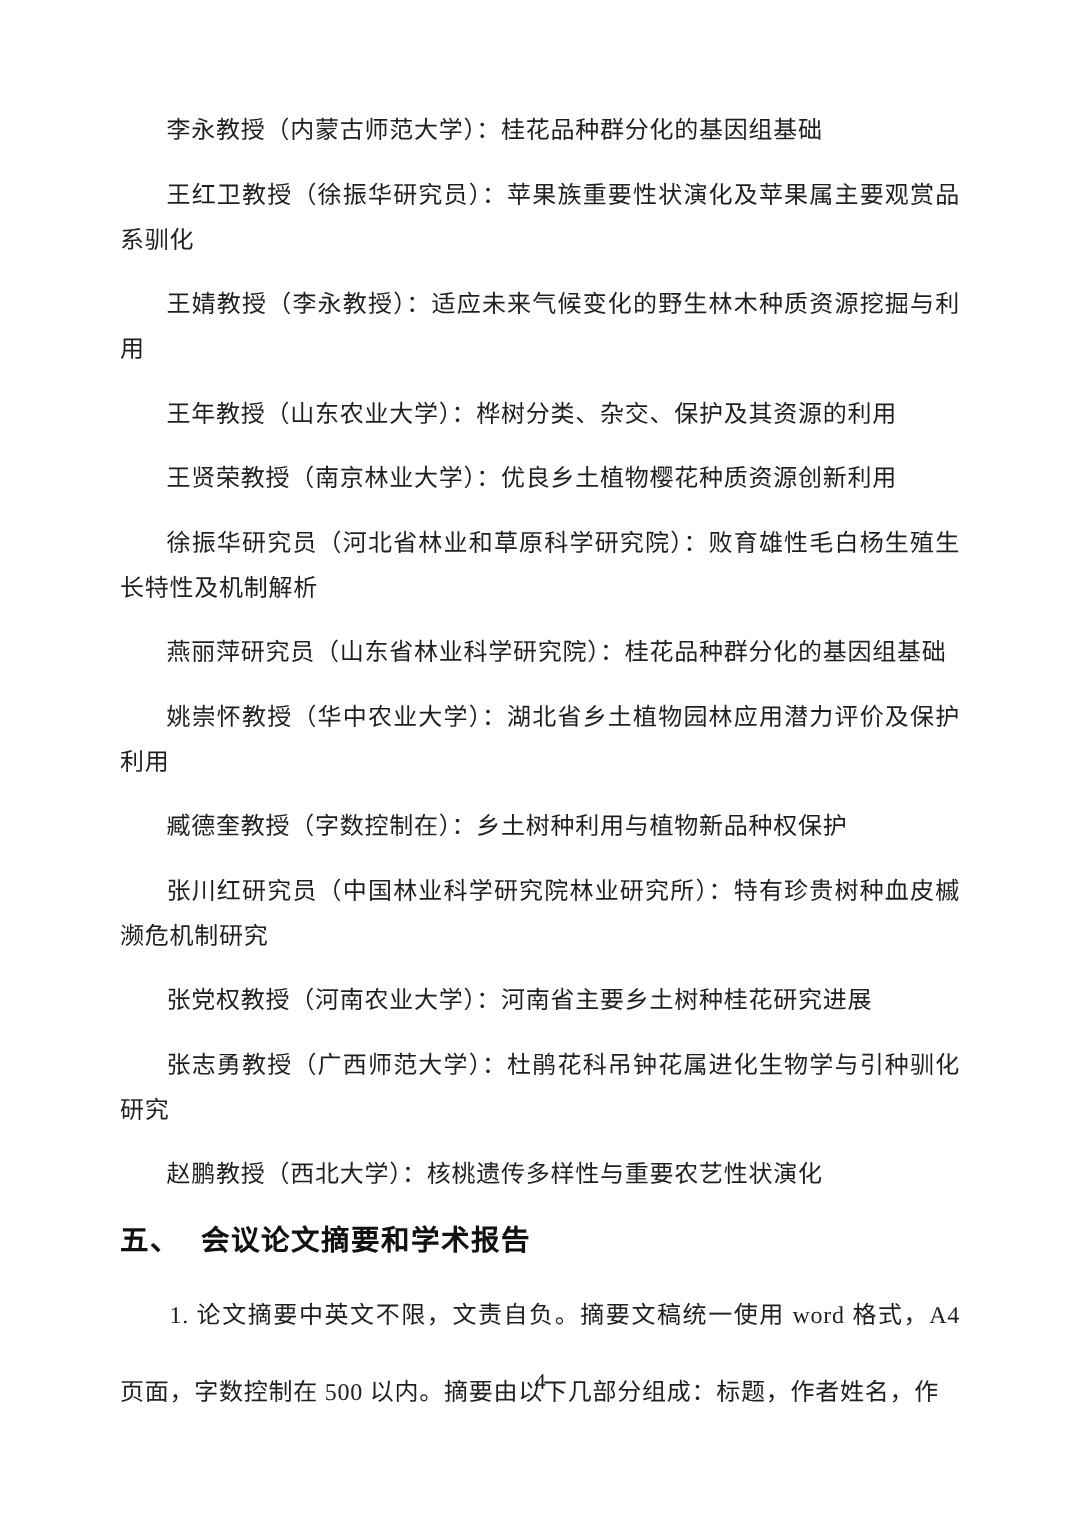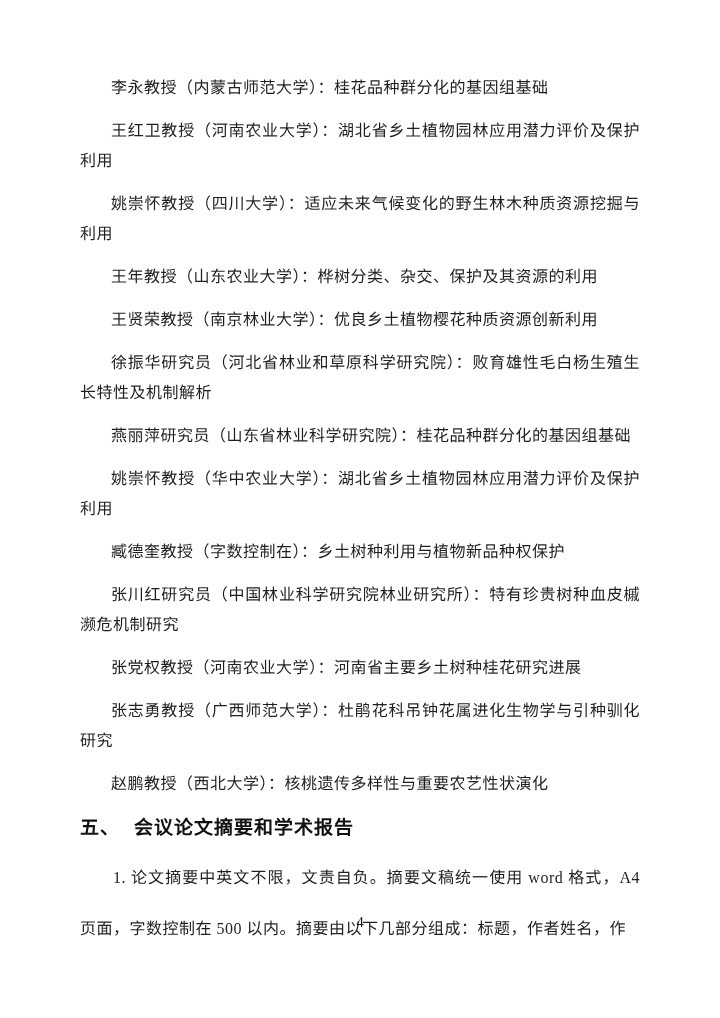--- a/index.html
+++ b/index.html
@@ -66,22 +66,22 @@
   }
 </style>
 </head>
 <body>
 
 <div class="page">
   <div class="content">
 
     <section>
       <p class="list-item">李永教授（内蒙古师范大学）：桂花品种群分化的基因组基础</p>
-      <p class="list-item">王红卫教授（河南农业大学）：湖北省乡土植物园林应用潜力评价及保护利用</p>
-      <p class="list-item">姚崇怀教授（四川大学）：适应未来气候变化的野生林木种质资源挖掘与利用</p>
+      <p class="list-item">王红卫教授（徐振华研究员）：苹果族重要性状演化及苹果属主要观赏品系驯化</p>
+      <p class="list-item">王婧教授（李永教授）：适应未来气候变化的野生林木种质资源挖掘与利用</p>
       <p class="list-item">王年教授（山东农业大学）：桦树分类、杂交、保护及其资源的利用</p>
       <p class="list-item">王贤荣教授（南京林业大学）：优良乡土植物樱花种质资源创新利用</p>
       <p class="list-item">徐振华研究员（河北省林业和草原科学研究院）：败育雄性毛白杨生殖生长特性及机制解析</p>
       <p class="list-item">燕丽萍研究员（山东省林业科学研究院）：桂花品种群分化的基因组基础</p>
       <p class="list-item">姚崇怀教授（华中农业大学）：湖北省乡土植物园林应用潜力评价及保护利用</p>
       <p class="list-item">臧德奎教授（字数控制在）：乡土树种利用与植物新品种权保护</p>
       <p class="list-item">张川红研究员（中国林业科学研究院林业研究所）：特有珍贵树种血皮槭濒危机制研究</p>
       <p class="list-item">张党权教授（河南农业大学）：河南省主要乡土树种桂花研究进展</p>
       <p class="list-item">张志勇教授（广西师范大学）：杜鹃花科吊钟花属进化生物学与引种驯化研究</p>
       <p class="list-item">赵鹏教授（西北大学）：核桃遗传多样性与重要农艺性状演化</p>

